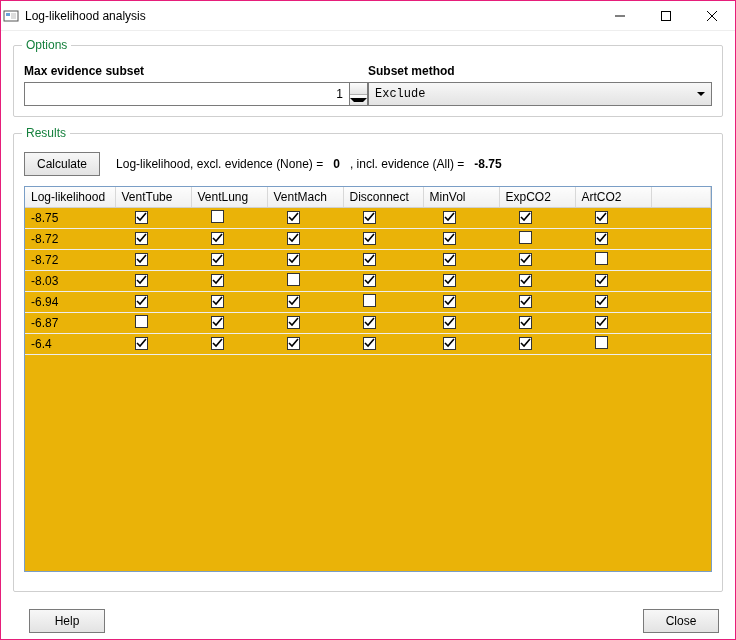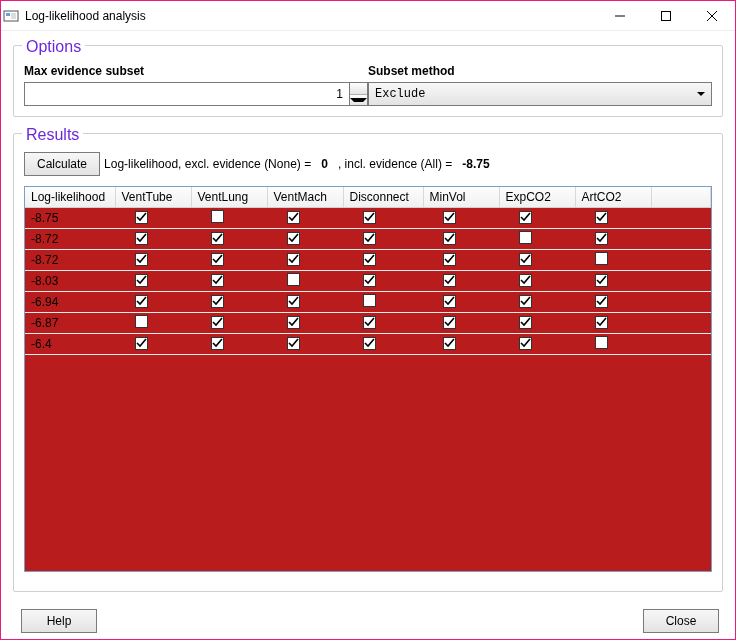--- a/index.html
+++ b/index.html
@@ -44,22 +44,22 @@
     position: relative;
     padding: 18px 10px 10px 10px;
     margin-top: 10px;
   }
   .groupbox-label {
     position: absolute;
     top: -8px;
     left: 8px;
     background: #fff;
     padding: 0 4px;
-    font-size: 16px;
-    color: #6d28d9;
+    font-size: 12px;
+    color: #15803d;
   }
   .options-grid {
     display: flex;
   }
   .col { flex:1; display:flex; flex-direction:column; }
   .lbl-bold { font-weight: 700; margin-bottom: 4px; }
   
   .spinner {
     display:flex; height:24px;
     border:1px solid #7a7a7a;
@@ -88,38 +88,38 @@
     background: linear-gradient(#f7f7f7,#e3e3e3);
     padding:0 6px;
     position:relative;
     font-family:Liberation Mono, monospace;
   }
   .dropdown .dd-text { flex:1; font-size:12px; }
   .dropdown .dd-arrow { width:0;height:0;border-left:4px solid transparent;border-right:4px solid transparent;border-top:4px solid #000; }
   
   .results-box .toolbar-row {
     display:flex; align-items:center;
-    gap:4px;
+    gap:16px;
     margin-bottom:10px;
     font-size:12px;
   }
   .btn {
     height:24px;
     padding:0 12px;
     border:1px solid #7a7a7a;
     background: linear-gradient(#f7f7f7,#e3e3e3);
     font-size:12px;
     cursor:default;
     display:inline-flex; align-items:center;
   }
   .grid-wrap {
     border:1px solid #7a9ec6;
     height: 386px;
     overflow:hidden;
-    background:#b91c1c;
+    background:#eab308;
   }
   table.grid {
     border-collapse: collapse;
     width:100%;
     table-layout:fixed;
   }
   table.grid th {
     text-align:left;
     font-weight:400;
     background: linear-gradient(#fdfdfd,#f0f0f0);
@@ -140,21 +140,21 @@
     width:13px; height:13px;
     border:1px solid #333;
     display:inline-flex; align-items:center; justify-content:center;
     background:#fff;
     position:relative;
   }
   .cb.checked svg { display:block; }
   .cb svg { display:none; width:11px; height:11px; }
   .footer-buttons {
     position:absolute;
-    left:4px; right:0;
+    left:12px; right:0;
     bottom:6px;
     padding:0 16px;
     display:flex;
     justify-content:space-between;
   }
   .footer-buttons .btn { width:76px; justify-content:center; }
   .bold { font-weight:700; }
 </style>
 </head>
 <body>

